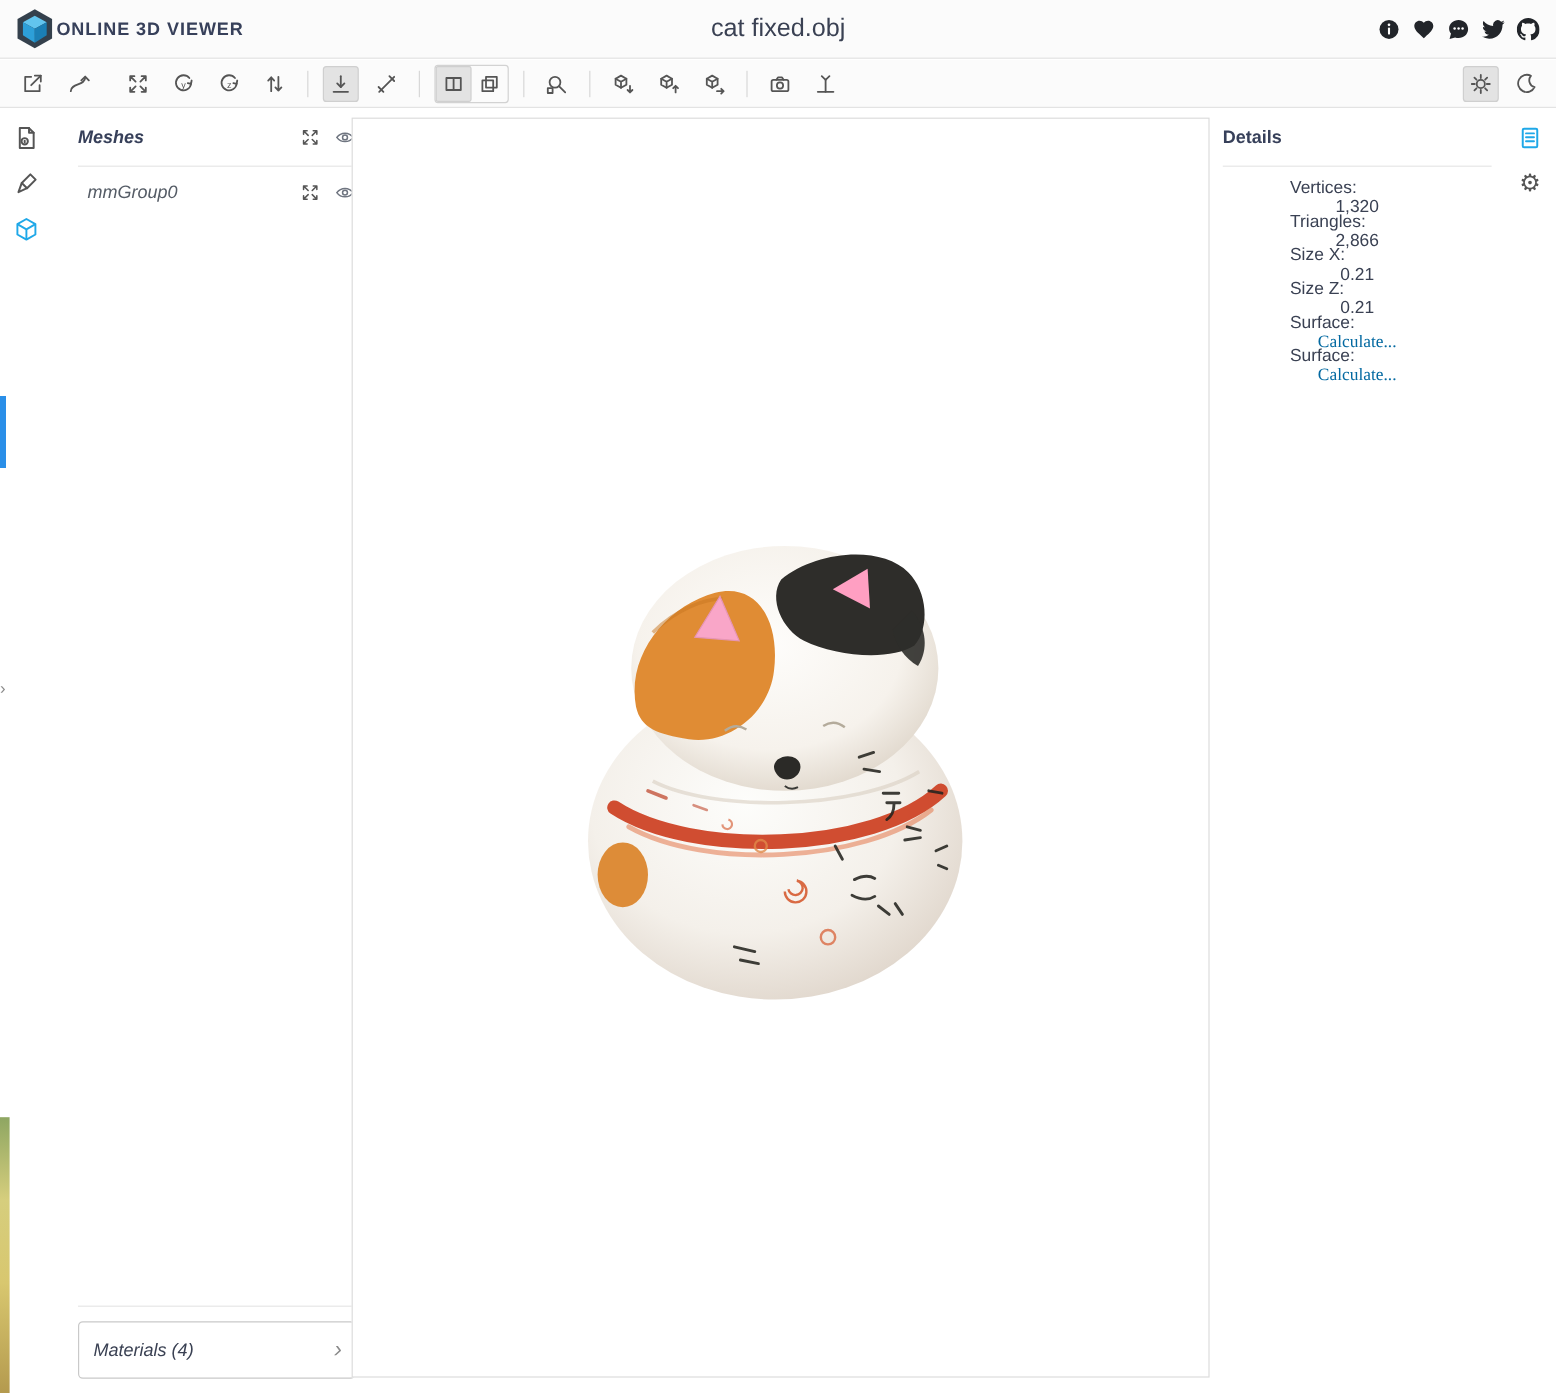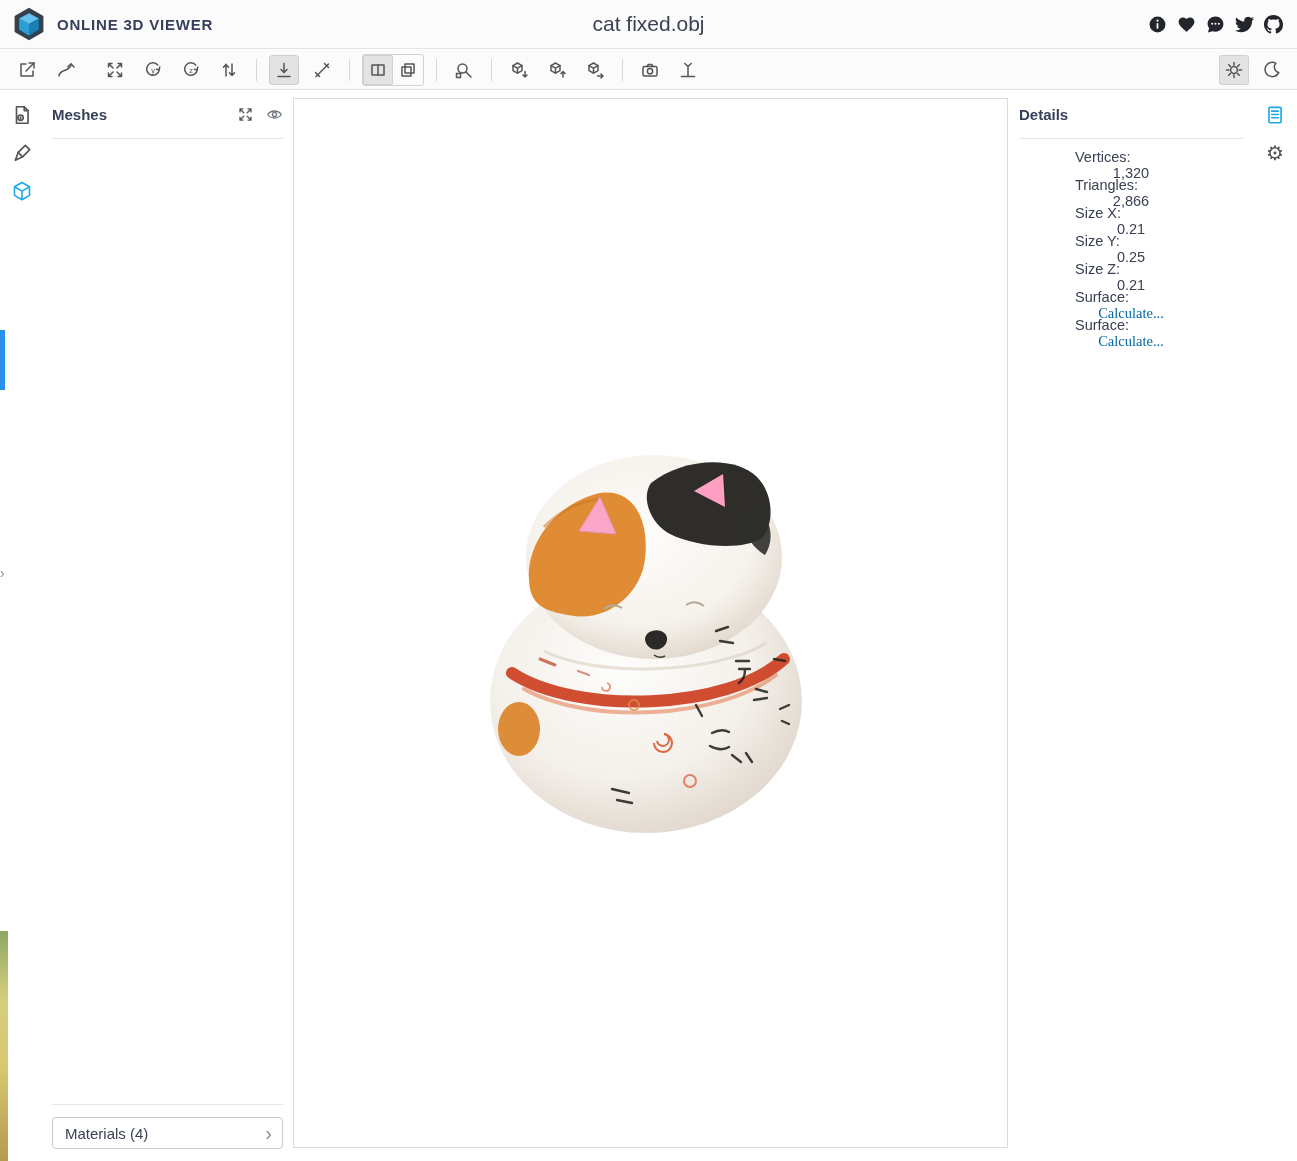--- a/index.html
+++ b/index.html
@@ -7,21 +7,21 @@
   body {
     font-family: "Liberation Sans", sans-serif;
     background:#ffffff; color:#3a4153; position:relative; overflow:hidden;
   }
   svg { display:block; }
 
   
   .header { position:absolute; top:0; left:0; width:1297px; height:49px;
     background:#fbfbfb; border-bottom:1px solid #e3e3e3; display:flex; align-items:center; z-index:5;}
   .logo { width:36px; height:36px; margin-left:11px; cursor:pointer; }
-  .app-title { margin-left:10px; font-size:15px; font-weight:bold; letter-spacing:.8px; color:#37405a; }
+  .app-title { font-size:15px; font-weight:bold; letter-spacing:.8px; color:#37405a; }
   .file-name { position:absolute; left:0; right:0; text-align:center; font-size:21px; color:#3a4153; pointer-events:none; }
   .header-icons { margin-left:auto; margin-right:14px; display:flex; align-items:center; gap:10px; z-index:2; }
   .hic { width:19px; height:19px; cursor:pointer; }
 
   
   .toolbar { position:absolute; top:50px; left:0; width:1297px; height:40px;
     background:#fbfbfb; border-bottom:1px solid #e3e3e3; display:flex; align-items:center; padding:0 6px 0 8px; z-index:4;}
   .tbtn { width:30px; height:30px; margin:0 4px; display:flex; align-items:center; justify-content:center;
     border-radius:3px; cursor:pointer; border:1px solid transparent; }
   .tbtn.selected { background:#e3e3e3; border:1px solid #cfcfcf; }
@@ -34,32 +34,32 @@
 
   
   .left-rail { position:absolute; left:0; top:91px; width:44px; bottom:0;
     display:flex; flex-direction:column; align-items:center; padding-top:12px; gap:14px; }
   .right-rail { position:absolute; right:0; top:91px; width:44px; bottom:0;
     display:flex; flex-direction:column; align-items:center; padding-top:12px; gap:14px; }
   .rbtn { width:24px; height:24px; display:flex; align-items:center; justify-content:center; cursor:pointer; }
   .gear-glyph { font-size:20px; color:#555; line-height:1; }
 
   
-  .meshes-panel { position:absolute; left:44px; top:91px; width:249px; bottom:0;
-    display:flex; flex-direction:column; }
+  .meshes-panel { position:absolute; left:57px; top:91px; width:249px; bottom:0;
+    display:flex; flex-direction:column;font-style:italic; }
   .panel-inner { margin:0 10px 0 8px; display:flex; flex-direction:column; flex:1; }
   .title-row { display:flex; align-items:center; height:48px; border-bottom:1px solid #e6e6e6; }
   .panel-title { flex:1; font-size:15px; font-weight:bold; color:#37405a; }
   .row-icons { display:flex; align-items:center; gap:12px; }
   .mini { width:17px; height:17px; cursor:pointer; }
   .tree-row { display:flex; align-items:center; height:42px; padding-left:8px; }
   .tree-label { flex:1; font-size:15px; color:#555c66; }
   .panel-bottom { margin-top:auto; }
   .materials-divider { border-top:1px solid #e6e6e6; margin-bottom:12px; }
-  .materials-btn { height:32px; border:1px solid #c9c9c9; border-radius:4px; display:flex; align-items:center;
+  .materials-btn { height:48px; border:1px solid #c9c9c9; border-radius:4px; display:flex; align-items:center;
     padding:0 10px 0 12px; font-size:15px; color:#3a4153; cursor:pointer; margin-bottom:12px; background:#fff; }
   .materials-chevron { margin-left:auto; color:#8a8a8a; font-size:20px; line-height:1; }
 
   
   .viewport { position:absolute; left:293px; top:98px; width:715px; height:1050px;
     border:1px solid #dcdcdc; background:#ffffff; }
   .model-svg { position:absolute; left:190px; top:338px; width:336px; height:400px; }
 
   
   .details-panel { position:absolute; left:1008px; top:91px; width:245px; }
@@ -265,20 +265,35 @@
       <path d="M11 2.5 l7.5 4.3 v8.6 L11 19.7 L3.5 15.4 V6.8 Z"></path>
       <path d="M3.5 6.8 L11 11.1 L18.5 6.8 M11 11.1 V19.7"></path>
     </svg>
   </div>
 </div>
 
 <div class="meshes-panel">
   <div class="panel-inner">
     <div class="title-row">
       <div class="panel-title">Meshes</div>
+      <div class="row-icons">
+        <svg class="mini ticon" viewBox="0 0 20 20">
+          <path d="M8 8 L3.5 3.5 M3.5 7 V3.5 H7"></path>
+            <path d="M12 8 L16.5 3.5 M13 3.5 h3.5 V7"></path>
+          <path d="M8 12 L3.5 16.5 M3.5 13 v3.5 H7"></path>
+            <path d="M12 12 L16.5 16.5 M16.5 13 v3.5 H13"></path>
+        </svg>
+        <svg class="mini" viewBox="0 0 20 20" fill="none" stroke="#6f7580" stroke-width="1.5">
+          <path d="M2 10 C6 4.5 14 4.5 18 10 C14 15.5 6 15.5 2 10 Z"></path>
+            <circle cx="10" cy="10" r="2.4"></circle>
+        </svg>
+      </div>
+    </div>
+    <div class="tree-row">
+      <div class="tree-label">mmGroup0</div>
       <div class="row-icons">
         <svg class="mini ticon" viewBox="0 0 20 20">
           <path d="M8 8 L3.5 3.5 M3.5 7 V3.5 H7"></path>
             <path d="M12 8 L16.5 3.5 M13 3.5 h3.5 V7"></path>
           <path d="M8 12 L3.5 16.5 M3.5 13 v3.5 H7"></path>
             <path d="M12 12 L16.5 16.5 M16.5 13 v3.5 H13"></path>
         </svg>
         <svg class="mini" viewBox="0 0 20 20" fill="none" stroke="#6f7580" stroke-width="1.5">
           <path d="M2 10 C6 4.5 14 4.5 18 10 C14 15.5 6 15.5 2 10 Z"></path>
             <circle cx="10" cy="10" r="2.4"></circle>
@@ -366,24 +381,20 @@
       </div>
       <div class="drow">
         <span class="dlabel">Triangles:</span>
         <span class="dvalue">2,866</span>
       </div>
       <div class="drow">
         <span class="dlabel">Size X:</span>
         <span class="dvalue">0.21</span>
       </div>
       <div class="drow">
-        <span class="dlabel">Size Y:</span>
-        <span class="dvalue">0.25</span>
-      </div>
-      <div class="drow">
         <span class="dlabel">Size Z:</span>
         <span class="dvalue">0.21</span>
       </div>
       <div class="drow">
         <span class="dlabel">Surface:</span>
         <span class="dvalue link">Calculate...</span>
       </div>
       <div class="drow">
         <span class="dlabel">Surface:</span>
         <span class="dvalue link">Calculate...</span>

